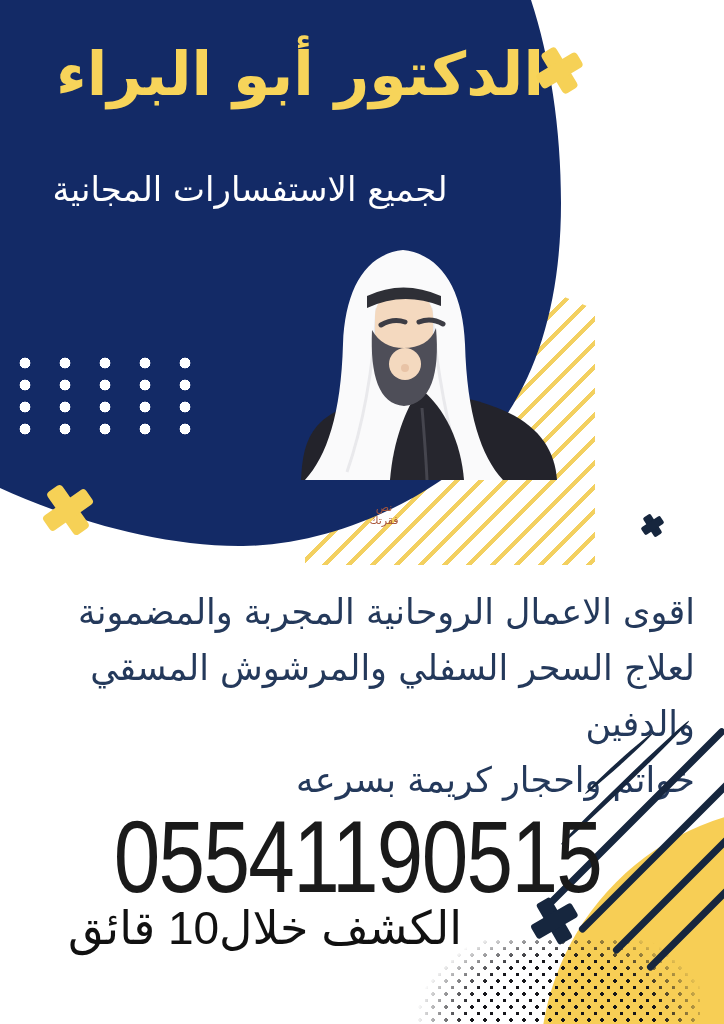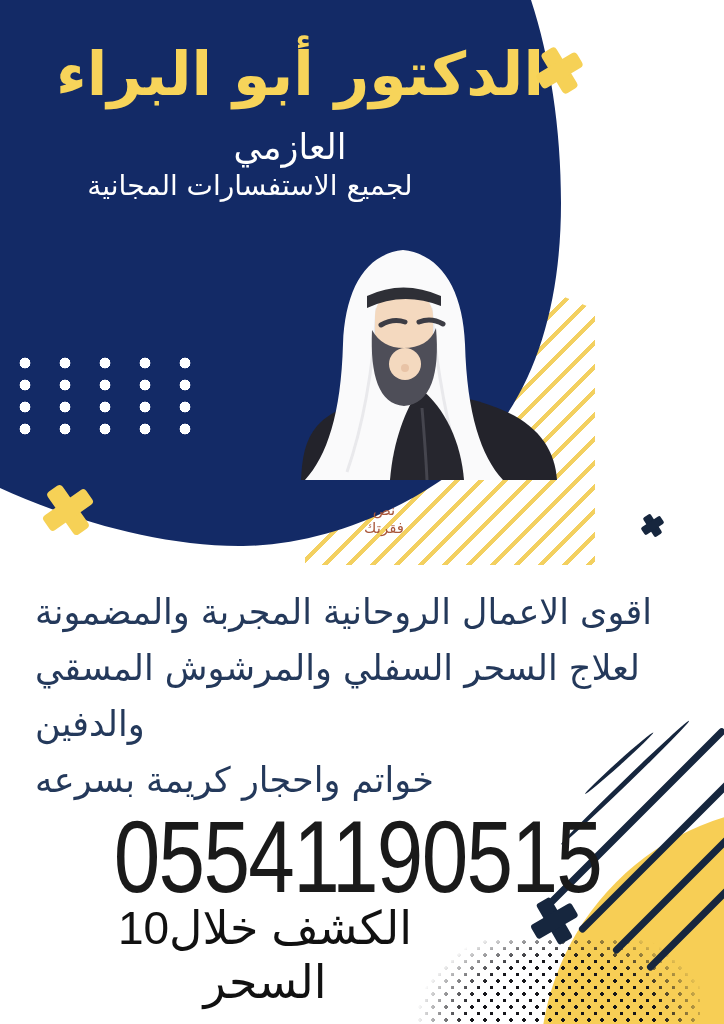--- a/index.html
+++ b/index.html
@@ -25,46 +25,46 @@
   #white-dots{
     left:18px;top:356px;width:200px;height:88px;z-index:3;
     background:radial-gradient(circle 5.5px at 7px 7px,#ffffff 5.3px,rgba(0,0,0,0) 5.6px);
     background-size:40px 22px;
   }
 
   
   .hdr{z-index:4;text-align:center;direction:rtl;color:#ffffff;}
   #title{left:28px;top:34px;width:544px;font-size:60px;font-weight:bold;color:#F7D45A;line-height:1.35;}
   #sub1{left:40px;top:127px;width:500px;font-size:35px;}
-  #sub2{left:0px;top:169px;width:500px;font-size:28px;}
+  #sub2{left:0px;top:169px;width:500px;font-size:34px;}
 
   
   #sheikh{left:293px;top:246px;z-index:4;}
 
   
-  #watermark{left:362px;top:501px;width:44px;z-index:5;font-size:15px;color:#A9573B;direction:rtl;text-align:center;}
+  #watermark{left:362px;top:501px;width:44px;z-index:5;font-size:11px;color:#A9573B;direction:rtl;text-align:center;}
 
   
   .cross{z-index:5;}
   .cross .bar{position:absolute;left:0;}
   #cross-top-right{left:536px;top:47px;width:47px;height:47px;transform:rotate(14deg);}
   #cross-top-right .bar{width:47px;height:17px;top:15px;border-radius:4px;background:#F6D156;}
   #cross-bottom-left{left:42px;top:484px;width:52px;height:52px;transform:rotate(10deg);}
   #cross-bottom-left .bar{width:52px;height:18px;top:17px;border-radius:4px;background:#F6D156;}
   #cross-mid-right{left:641px;top:514px;width:23px;height:23px;transform:rotate(12deg);}
   #cross-mid-right .bar{width:23px;height:9px;top:7px;border-radius:2px;background:#16263E;}
   #cross-bottom-right{left:531px;top:897px;width:47px;height:47px;transform:rotate(15deg);z-index:4;}
   #cross-bottom-right .bar{width:47px;height:16px;top:15.5px;border-radius:3px;background:#16263E;}
   .r45{transform:rotate(45deg);}
   .rm45{transform:rotate(-45deg);}
 
   
   #services{
     left:35px;top:584px;width:660px;z-index:2;
-    direction:rtl;text-align:left;color:#24395B;
+    direction:rtl;text-align:right;color:#24395B;
     font-size:35px;line-height:56px;font-weight:500;
   }
 
   
   #phone{
     left:75px;top:806px;width:430px;z-index:3;text-align:center;
     font-family:"Liberation Sans",sans-serif;font-size:102px;line-height:1;
     color:#1A1A1A;letter-spacing:-2px;transform:scaleX(0.82);transform-origin:50% 50%;
   }
 
@@ -108,21 +108,20 @@
   <div class="abs" id="yellow-stripes"></div>
 
   <svg class="abs" id="navy-blob" width="600" height="560" viewBox="0 0 600 560">
     <path d="M0,0 H531 C550,58 561,128 561,203 C561,325 524,428 437,483
              C383,519 312,545 243,546 C158,547 60,516 0,488 Z" fill="#132A66"></path>
   </svg>
 
   <div class="abs" id="white-dots"></div>
 
   <div class="abs hdr" id="title">الدكتور أبو البراء</div>
-  <div class="abs hdr" id="sub1">العازمي</div>
   <div class="abs hdr" id="sub2">لجميع الاستفسارات المجانية</div>
 
   <svg class="abs" id="sheikh" width="272" height="234" viewBox="0 0 272 234">
 
     <path d="M8,234 L264,234 C262,206 248,182 214,166
              C190,155 160,148 136,146 L100,148 C70,152 40,162 24,180
              C12,194 9,212 8,234 Z" fill="#23232B"></path>
 
     <path d="M110,4 C72,8 52,44 50,98 C48,168 34,210 12,234
              L210,234 C188,210 174,168 172,98 C170,44 148,8 110,4 Z" fill="#FAFAFB"></path>
@@ -174,15 +173,15 @@
   <div class="abs" id="yellow-circle"></div>
   <div class="abs" id="halftone"></div>
   <div class="stroke" id="stroke-sw1"></div>
   <div class="stroke" id="stroke-sw2"></div>
   <div class="stroke" id="stroke-1"></div>
   <div class="stroke" id="stroke-2"></div>
   <div class="stroke" id="stroke-3"></div>
   <div class="stroke" id="stroke-4"></div>
 
   <div class="abs" id="phone">05541190515</div>
-  <div class="abs" id="footer-text">الكشف خلال10 السحر</div>
+  <div class="abs" id="footer-text">الكشف خلال10 قائق</div>
 
 </div>
 
 </body></html>

